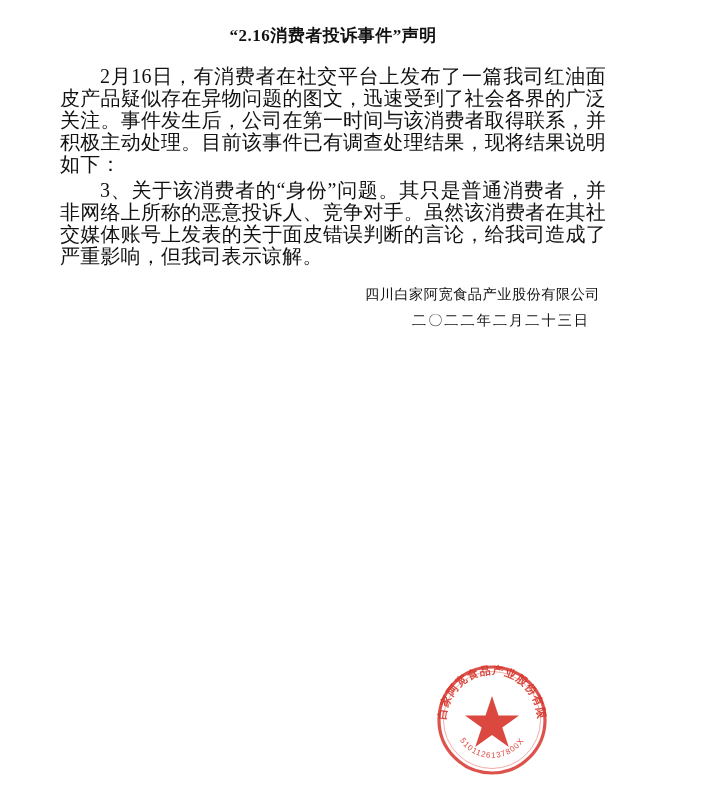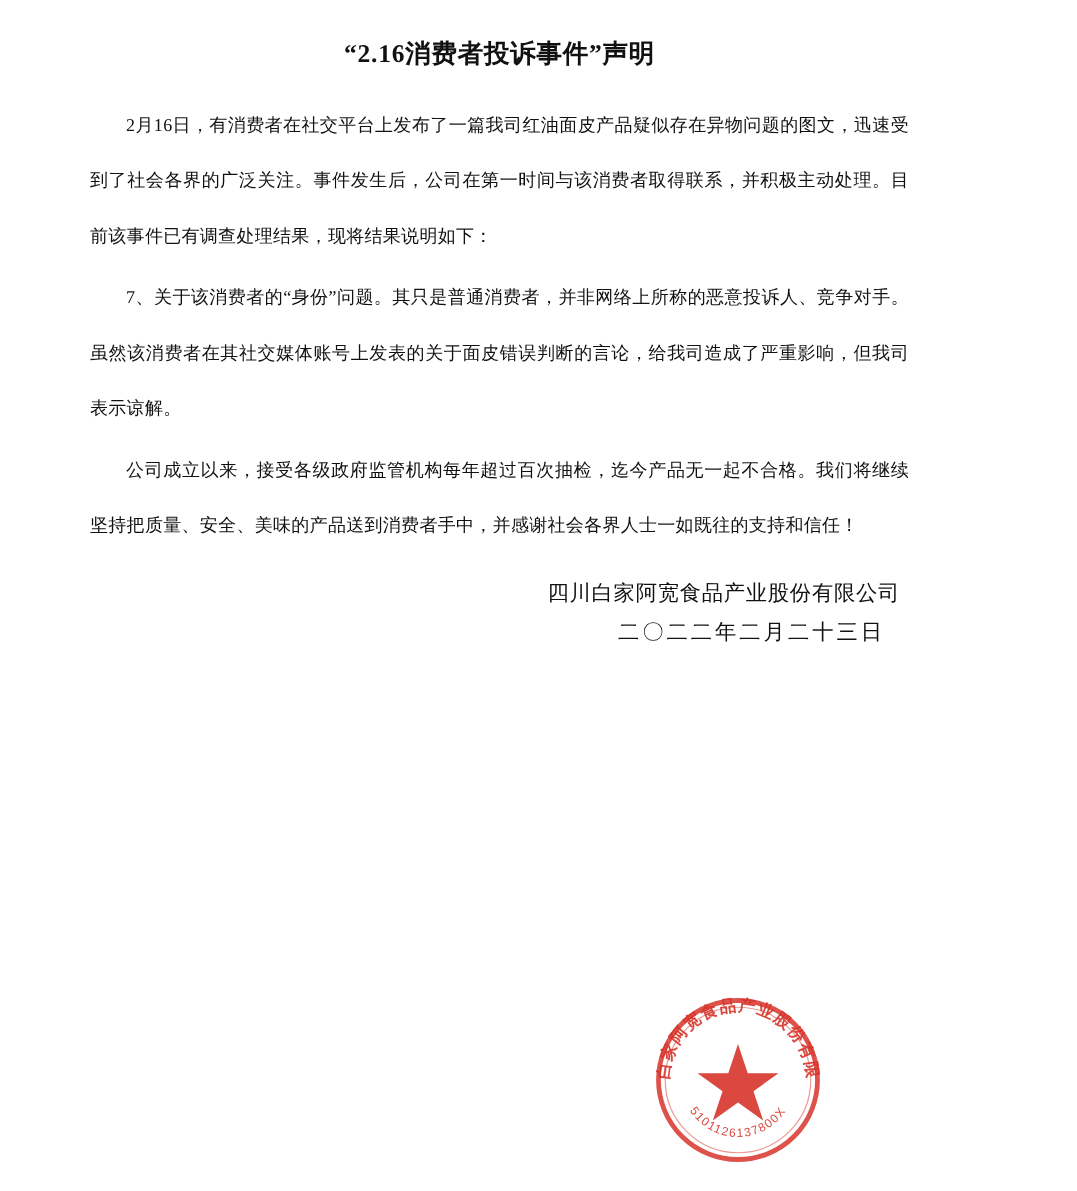--- a/index.html
+++ b/index.html
@@ -24,22 +24,22 @@
   }
   .doc-title {
     text-align: center;
     font-size: 17px;
     font-weight: bold;
     letter-spacing: 0.5px;
     margin: 6px 0 18px 0;
     font-family: "Liberation Serif", "DejaVu Serif", serif;
   }
   .para {
-    font-size: 12px;
-    line-height: 37px;
+    font-size: 20px;
+    line-height: 22px;
     text-align: justify;
     text-justify: inter-ideograph;
     text-indent: 2em;
     margin: 0 0 4px 0;
     letter-spacing: 0.2px;
   }
   .sign-block {
     margin-top: 14px;
     text-align: right;
     font-size: 14.2px;
@@ -81,22 +81,21 @@
   }
 </style>
 </head>
 <body>
 
 <div class="page">
 
   <div class="doc-title">“2.16消费者投诉事件”声明</div>
 
   <p class="para">2月16日，有消费者在社交平台上发布了一篇我司红油面皮产品疑似存在异物问题的图文，迅速受到了社会各界的广泛关注。事件发生后，公司在第一时间与该消费者取得联系，并积极主动处理。目前该事件已有调查处理结果，现将结果说明如下：</p>
-  <p class="para">7、关于该消费者的“身份”问题。其只是普通消费者，并非网络上所称的恶意投诉人、竞争对手。虽然该消费者在其社交媒体账号上发表的关于面皮错误判断的言论，给我司造成了严重影响，但我司表示谅解。</p>
-  <p class="para">公司成立以来，接受各级政府监管机构每年超过百次抽检，迄今产品无一起不合格。我们将继续坚持把质量、安全、美味的产品送到消费者手中，并感谢社会各界人士一如既往的支持和信任！</p>
+  <p class="para">3、关于该消费者的“身份”问题。其只是普通消费者，并非网络上所称的恶意投诉人、竞争对手。虽然该消费者在其社交媒体账号上发表的关于面皮错误判断的言论，给我司造成了严重影响，但我司表示谅解。</p>
 
   <div class="sign-block">
     <span class="sign-line">四川白家阿宽食品产业股份有限公司</span>
     <span class="sign-date">二〇二二年二月二十三日</span>
   </div>
 
   <div class="seal">
     <svg width="120" height="120" viewBox="0 0 120 120" aria-hidden="true">
       <defs>
         <path id="sealArcTop" d="M 14,60 A 46,46 0 0 1 106,60"></path>

